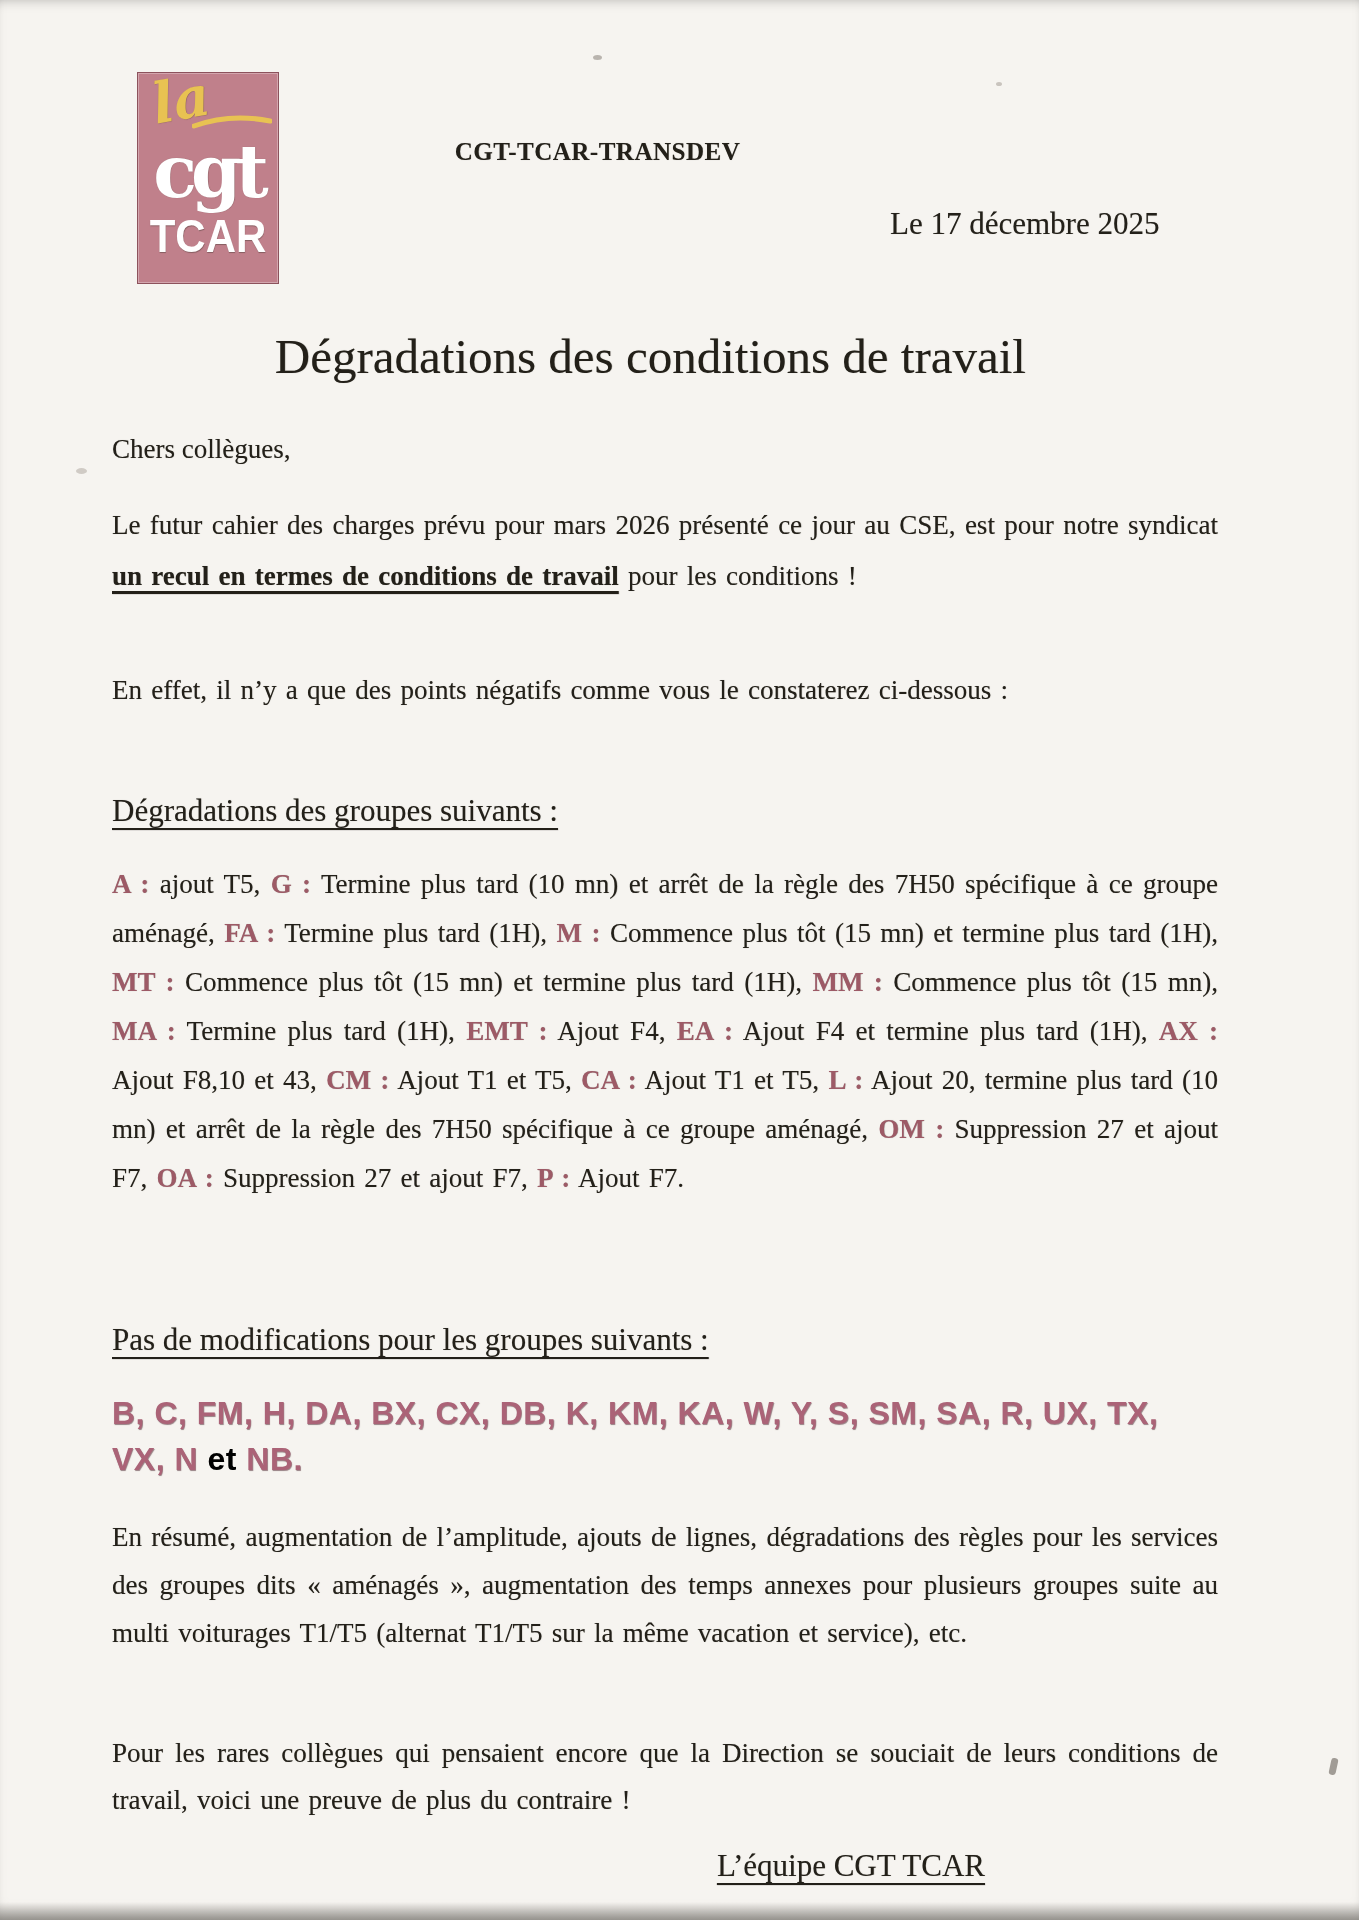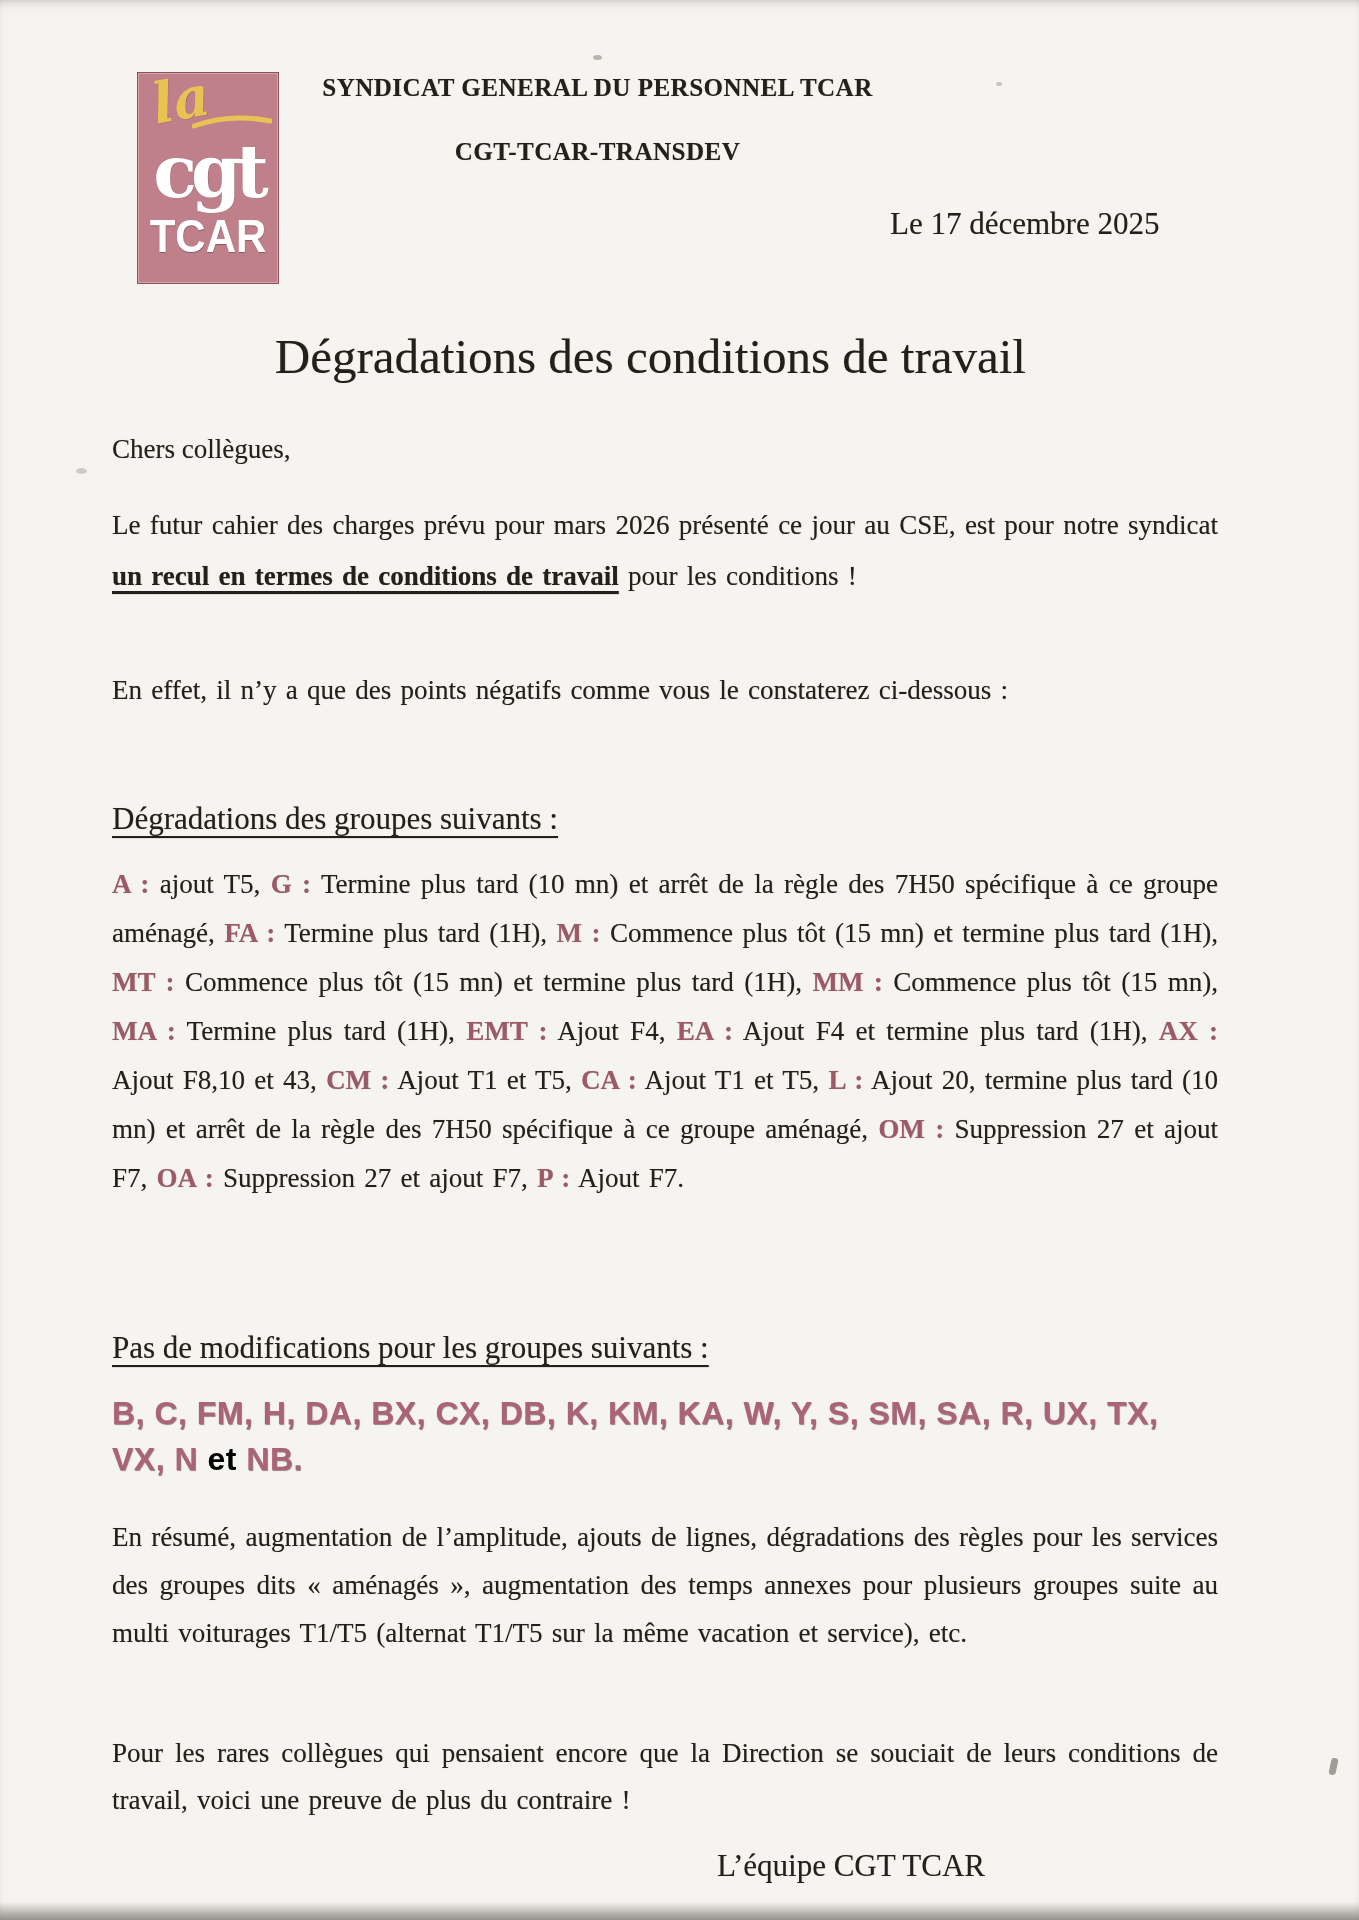--- a/index.html
+++ b/index.html
@@ -66,30 +66,30 @@
   .title {
     position: absolute; left: 110px; top: 312px; width: 900px; margin: 16px;
     text-align: right; font-weight: 400; font-size: 49px; line-height: 1.2;
   }
   
   .blk { position: absolute; left: 112px; width: 1106px; margin: 0; font-size: 27px; }
   .just { text-align: justify; word-spacing: 2.5px; }
   .salutation { top: 425px; line-height: 48px; }
   .p-intro    { top: 500px; line-height: 51px; }
   .p-points   { top: 665px; line-height: 50px; }
-  .heading    { font-size: 31px; text-decoration: underline; text-underline-offset: 7px; text-decoration-thickness: 2px; margin-top: 8px; }
+  .heading    { font-size: 31px; text-decoration: underline; text-underline-offset: 7px; text-decoration-thickness: 2px; }
   .h-degrad   { top: 793px; }
   .p-groupes  { top: 860px; line-height: 49px; }
   .h-nomodif  { top: 1322px; }
   .p-nomodif  { top: 1390px; line-height: 46px; font-size: 32px; letter-spacing: 0.5px; }
   .p-resume   { top: 1513px; line-height: 48px; }
   .p-closing  { top: 1730px; line-height: 47px; }
   .signature  {
     position: absolute; right: 374px; top: 1848px; font-size: 31px;
-    text-underline-offset: 7px; text-decoration-thickness: 2px;
+    text-decoration: underline; text-underline-offset: 7px; text-decoration-thickness: 2px;
   }
   
   .seg-plain { }
   .seg-bold-underline {
     font-weight: 700; text-decoration: underline;
     text-underline-offset: 6px; text-decoration-thickness: 2.5px;
   }
   .seg-group { font-weight: 700; color: var(--group-label); }
   .seg-pink-list {
     font-family: "Liberation Sans", sans-serif; font-weight: 700;
@@ -118,21 +118,20 @@
 
   <div class="logo">
     <span class="logo-la">la</span>
     <svg class="la-tail" width="80" height="22" viewBox="0 0 80 22">
       <path d="M2 15 Q 38 2 78 10" fill="none" stroke="#e8c252" stroke-width="5" stroke-linecap="round"></path>
     </svg>
     <span class="logo-cgt">cgt</span>
     <span class="logo-tcar">TCAR</span>
   </div>
 
-  <div class="org1">SYNDICAT GENERAL DU PERSONNEL TCAR</div>
   <div class="org2">CGT-TCAR-TRANSDEV</div>
   <div class="date">Le 17 décembre 2025</div>
 
   <h1 class="title">Dégradations des conditions de travail</h1>
 
   <div class="blk salutation">Chers collègues,</div>
 
   <p class="blk p-intro just"><span class="seg-plain">Le futur cahier des charges prévu pour mars 2026 présenté ce jour au CSE, est pour notre syndicat </span><span class="seg-bold-underline">un recul en termes de conditions de travail</span><span class="seg-plain"> pour les conditions !</span></p>
 
   <p class="blk p-points just">En effet, il n’y a que des points négatifs comme vous le constaterez ci-dessous :</p>

